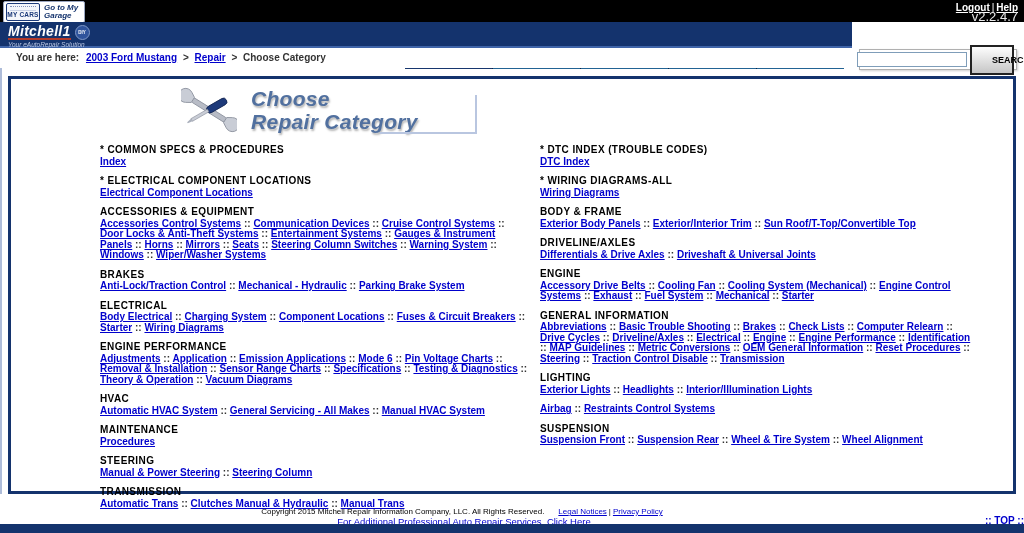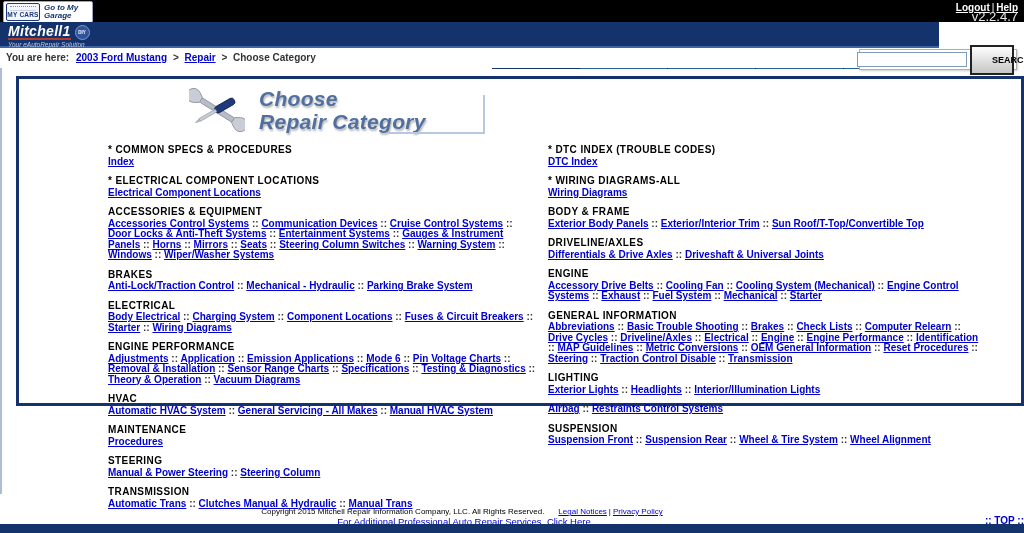--- a/index.html
+++ b/index.html
@@ -6,37 +6,37 @@
   body{
     width:1024px;height:533px;position:relative;overflow:hidden;
     background:#ffffff;font-family:"Liberation Sans",sans-serif;
   }
   a{cursor:pointer;}
 
   
   .topbar{position:absolute;left:0;top:0;width:1024px;height:22px;background:#000000;}
   .garage-btn{
     position:absolute;left:3px;top:1px;height:20px;background:#ffffff;
-    border:1px solid #9aa6c0;border-radius:2px;display:flex;align-items:center;padding:0 14px 0 2px;
+    border:1px solid #9aa6c0;border-radius:2px;display:flex;align-items:center;padding:0 6px 0 2px;
   }
   .plate{
     width:32px;height:16px;border:1px solid #1c3a7a;border-radius:2px;background:#f4f6fb;
     display:flex;flex-direction:column;align-items:center;justify-content:center;margin-right:4px;
   }
   .plate-top{width:26px;height:3px;border-top:1px dotted #8090b8;border-bottom:1px solid #c9d2e6;}
   .plate-label{font-size:6.5px;font-weight:bold;color:#1c3a7a;letter-spacing:0.2px;line-height:7px;}
   .garage-text{font-size:8px;font-weight:bold;font-style:italic;color:#14336d;line-height:8px;}
   .top-right{position:absolute;right:6px;top:2px;text-align:right;}
   .top-links{font-size:10px;font-weight:bold;color:#ffffff;line-height:11px;}
   .top-links a{color:#ffffff;text-decoration:underline;}
   .top-links .pipe{color:#ffffff;text-decoration:none;font-weight:normal;margin:0 2px;}
   .version{font-size:13px;color:#e8e8e8;line-height:8px;}
 
   
-  .navbar{position:absolute;left:0;top:22px;width:939px;height:24px;background:#14336d;border-bottom:2px solid #3f64a8;}
+  .navbar{position:absolute;left:0;top:22px;width:852px;height:24px;background:#14336d;border-bottom:2px solid #3f64a8;}
   .logo-wrap{position:absolute;left:8px;top:2px;}
   .logo-line{display:flex;align-items:center;}
   .logo-text{
     font-size:14px;font-weight:bold;font-style:italic;color:#ffffff;letter-spacing:0.3px;
     border-bottom:2px solid #b23a2a;padding-bottom:0px;line-height:14px;
   }
   .diy-badge{
     width:13px;height:13px;border-radius:50%;background:#30549c;border:1px solid #7f98c8;
     color:#ffffff;font-size:4.5px;font-weight:bold;display:flex;align-items:center;justify-content:center;margin-left:4px;
   }
@@ -47,21 +47,21 @@
   .tab{
     width:87px;height:13px;line-height:13px;text-align:center;background:#226394;
     color:#ffffff;font-size:10px;font-weight:bold;text-decoration:underline;
     border-left:1px solid #0d2347;
   }
   .tab:first-child{border-left:none;}
   .tab.active{background:#17366e;}
 
   
   .crumb-row{position:absolute;left:0;top:48px;width:1024px;height:20px;background:#ffffff;
-    font-size:10px;line-height:20px;padding-left:6px;box-sizing:border-box;color:#222;}
+    font-size:10px;line-height:20px;padding-left:16px;box-sizing:border-box;color:#222;}
   .crumb-prefix{font-weight:bold;color:#333333;margin-right:4px;}
   .crumb-link{color:#0000cc;font-weight:bold;text-decoration:underline;}
   .crumb-sep{font-weight:bold;color:#333333;margin:0 3px;}
   .crumb-current{font-weight:bold;color:#333333;}
   .edge-line{position:absolute;left:0;top:48px;width:2px;height:446px;background:#aebcd9;}
 
   
   .search-panel{
     position:absolute;top:49px;right:7px;width:158px;height:21px;background:#ffffff;
     border:1px solid #b0b0b0;box-shadow:1px 1px 2px rgba(0,0,0,0.2);
@@ -69,21 +69,21 @@
   }
   .search-input{width:104px;height:13px;border:1px solid #7f9db9;font-size:10px;padding:0 2px;margin-right:3px;}
   .search-btn{
     height:30px;min-width:42px;border:2px solid #222222;border-radius:0;
     background:linear-gradient(#fdfdfd,#c6c6c6);font-size:9px;font-weight:bold;
     font-family:"Liberation Sans",sans-serif;padding:0 20px;line-height:12px;
   }
 
   
   .main-box{
-    position:absolute;left:16px;top:76px;width:1008px;height:330px;box-sizing:border-box;
+    position:absolute;left:8px;top:76px;width:1008px;height:418px;box-sizing:border-box;
     border:3px solid #14336d;background:#ffffff;
   }
   .title-wrap{position:absolute;left:170px;top:8px;display:flex;align-items:flex-start;}
   .title-icon{width:56px;height:46px;margin-right:14px;}
   .title-text{
     font-size:21px;line-height:23px;font-weight:bold;font-style:italic;color:#51709f;
     text-shadow:1px 2px 2px rgba(40,40,40,0.35);letter-spacing:0.3px;
   }
   .title-vline{position:absolute;left:464px;top:16px;width:2px;height:38px;background:#b9c6e0;}
   .title-hline{position:absolute;left:369px;top:53px;width:97px;height:2px;background:#b9c6e0;}

